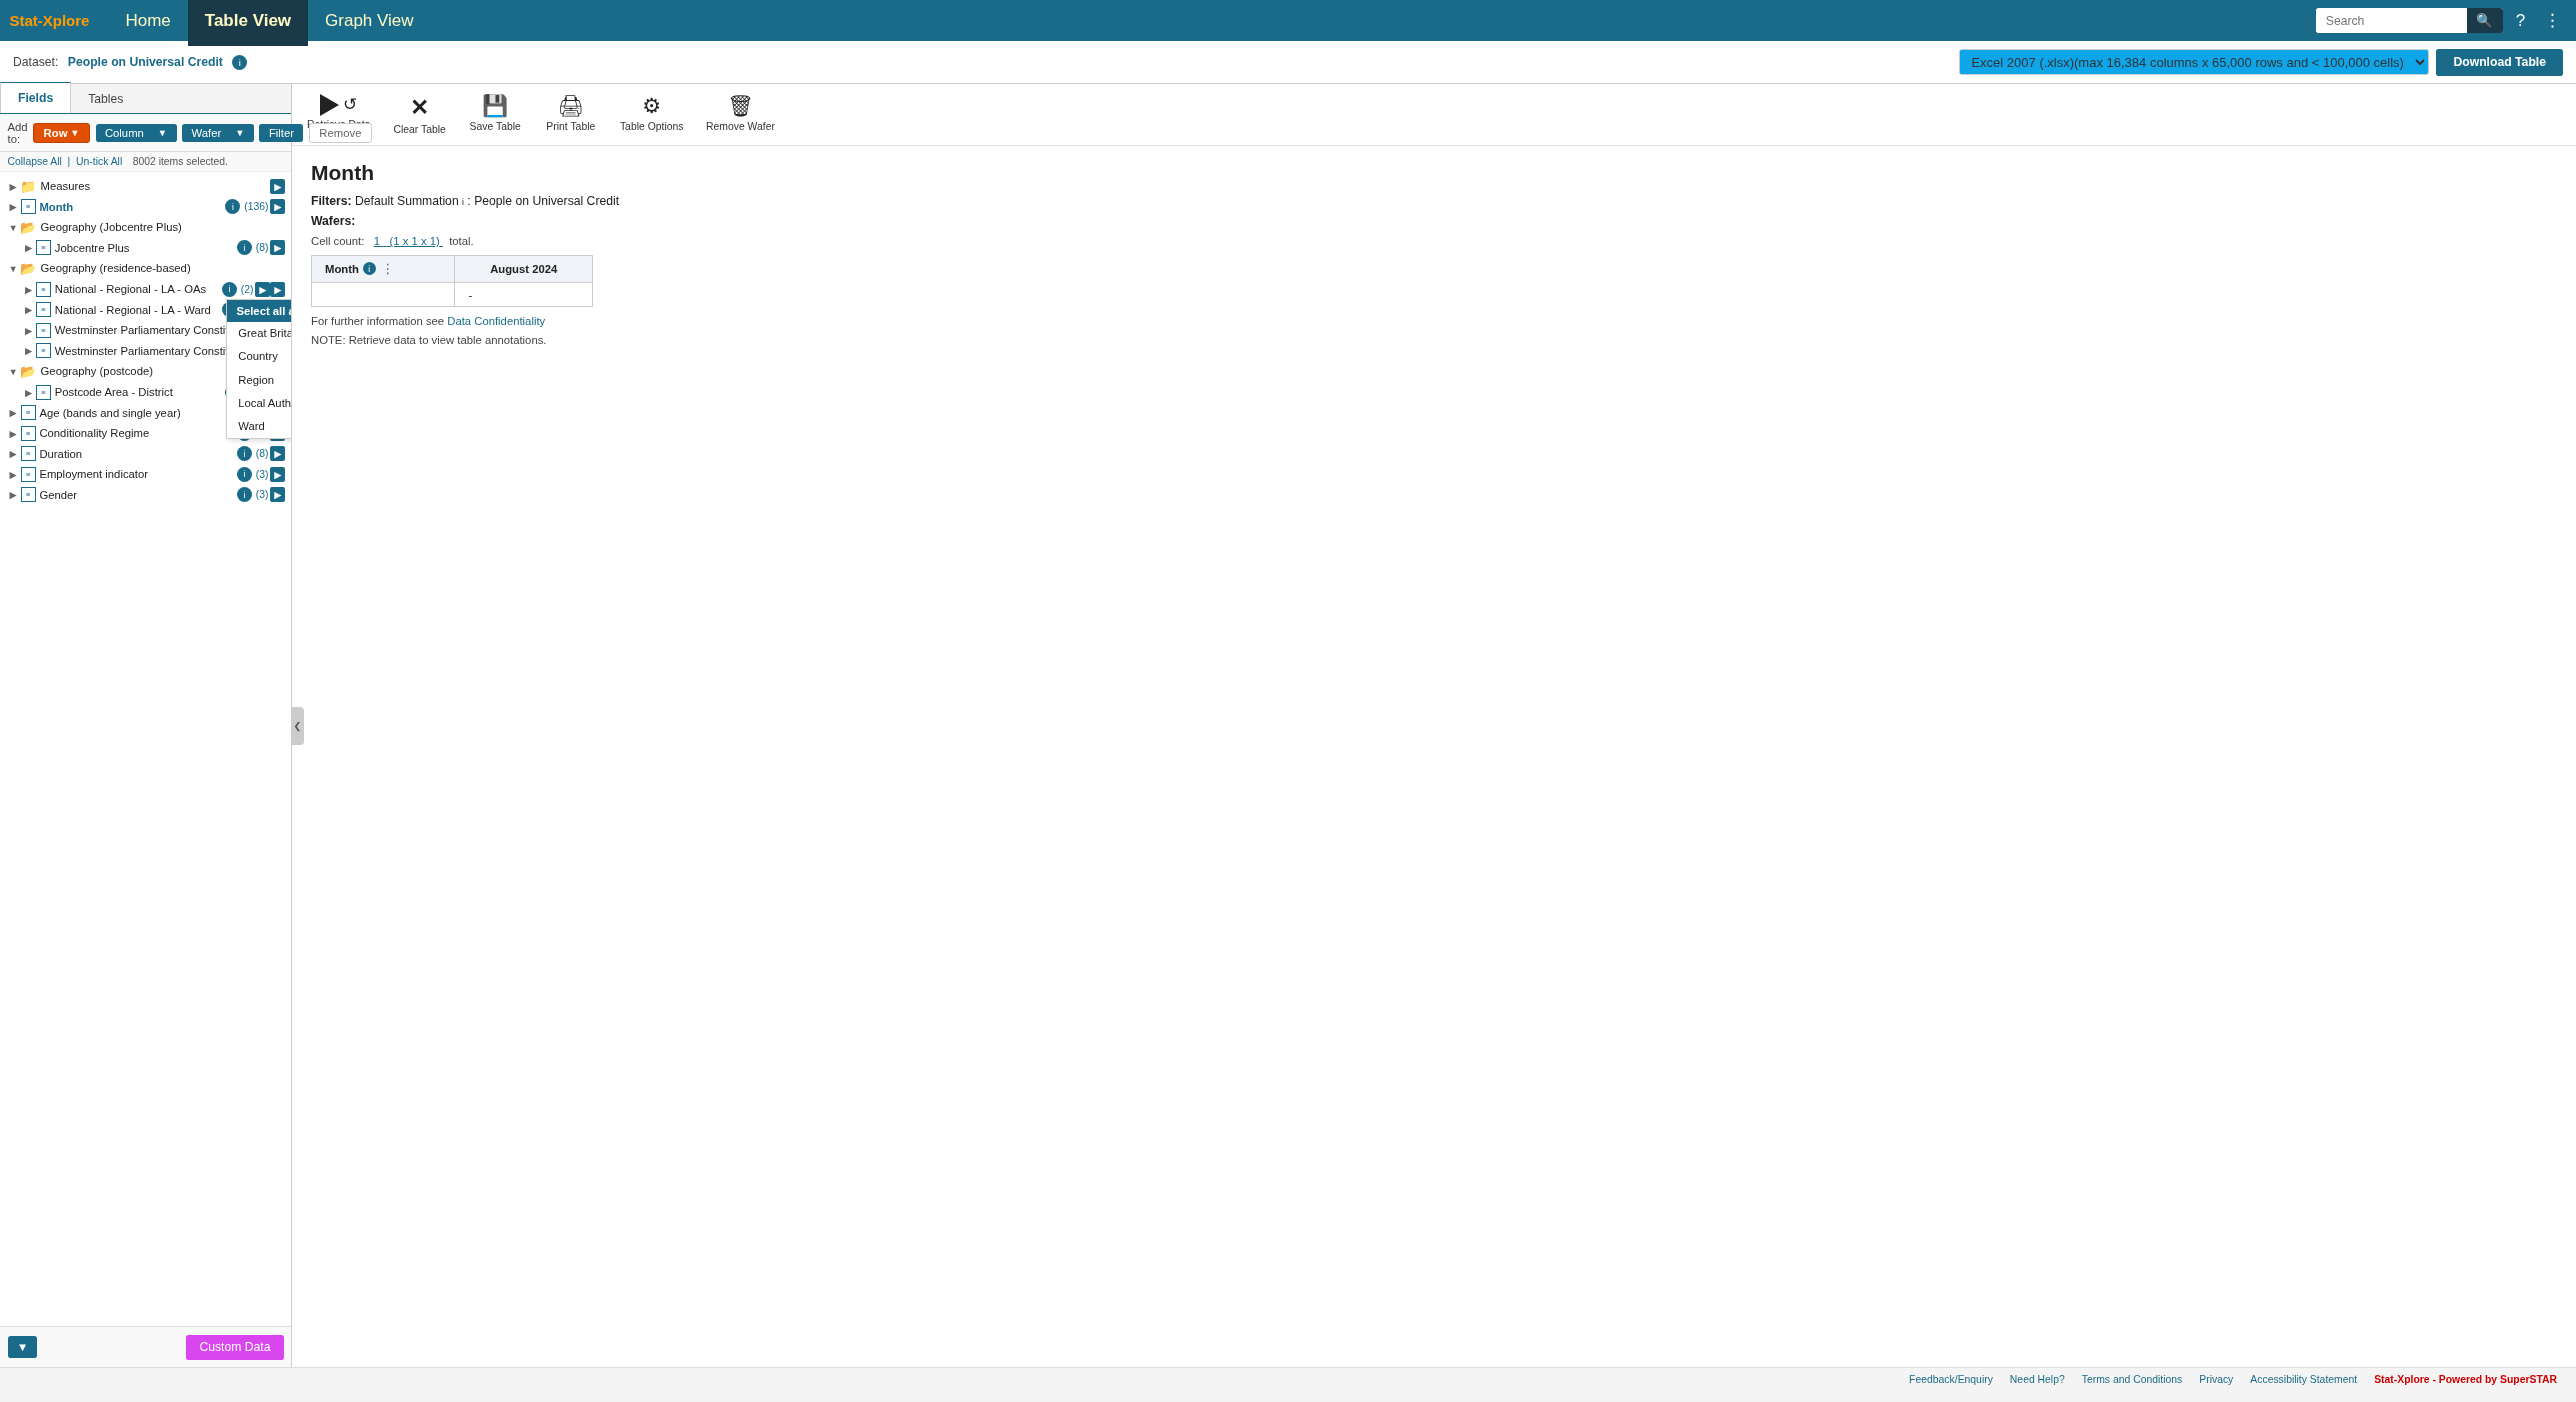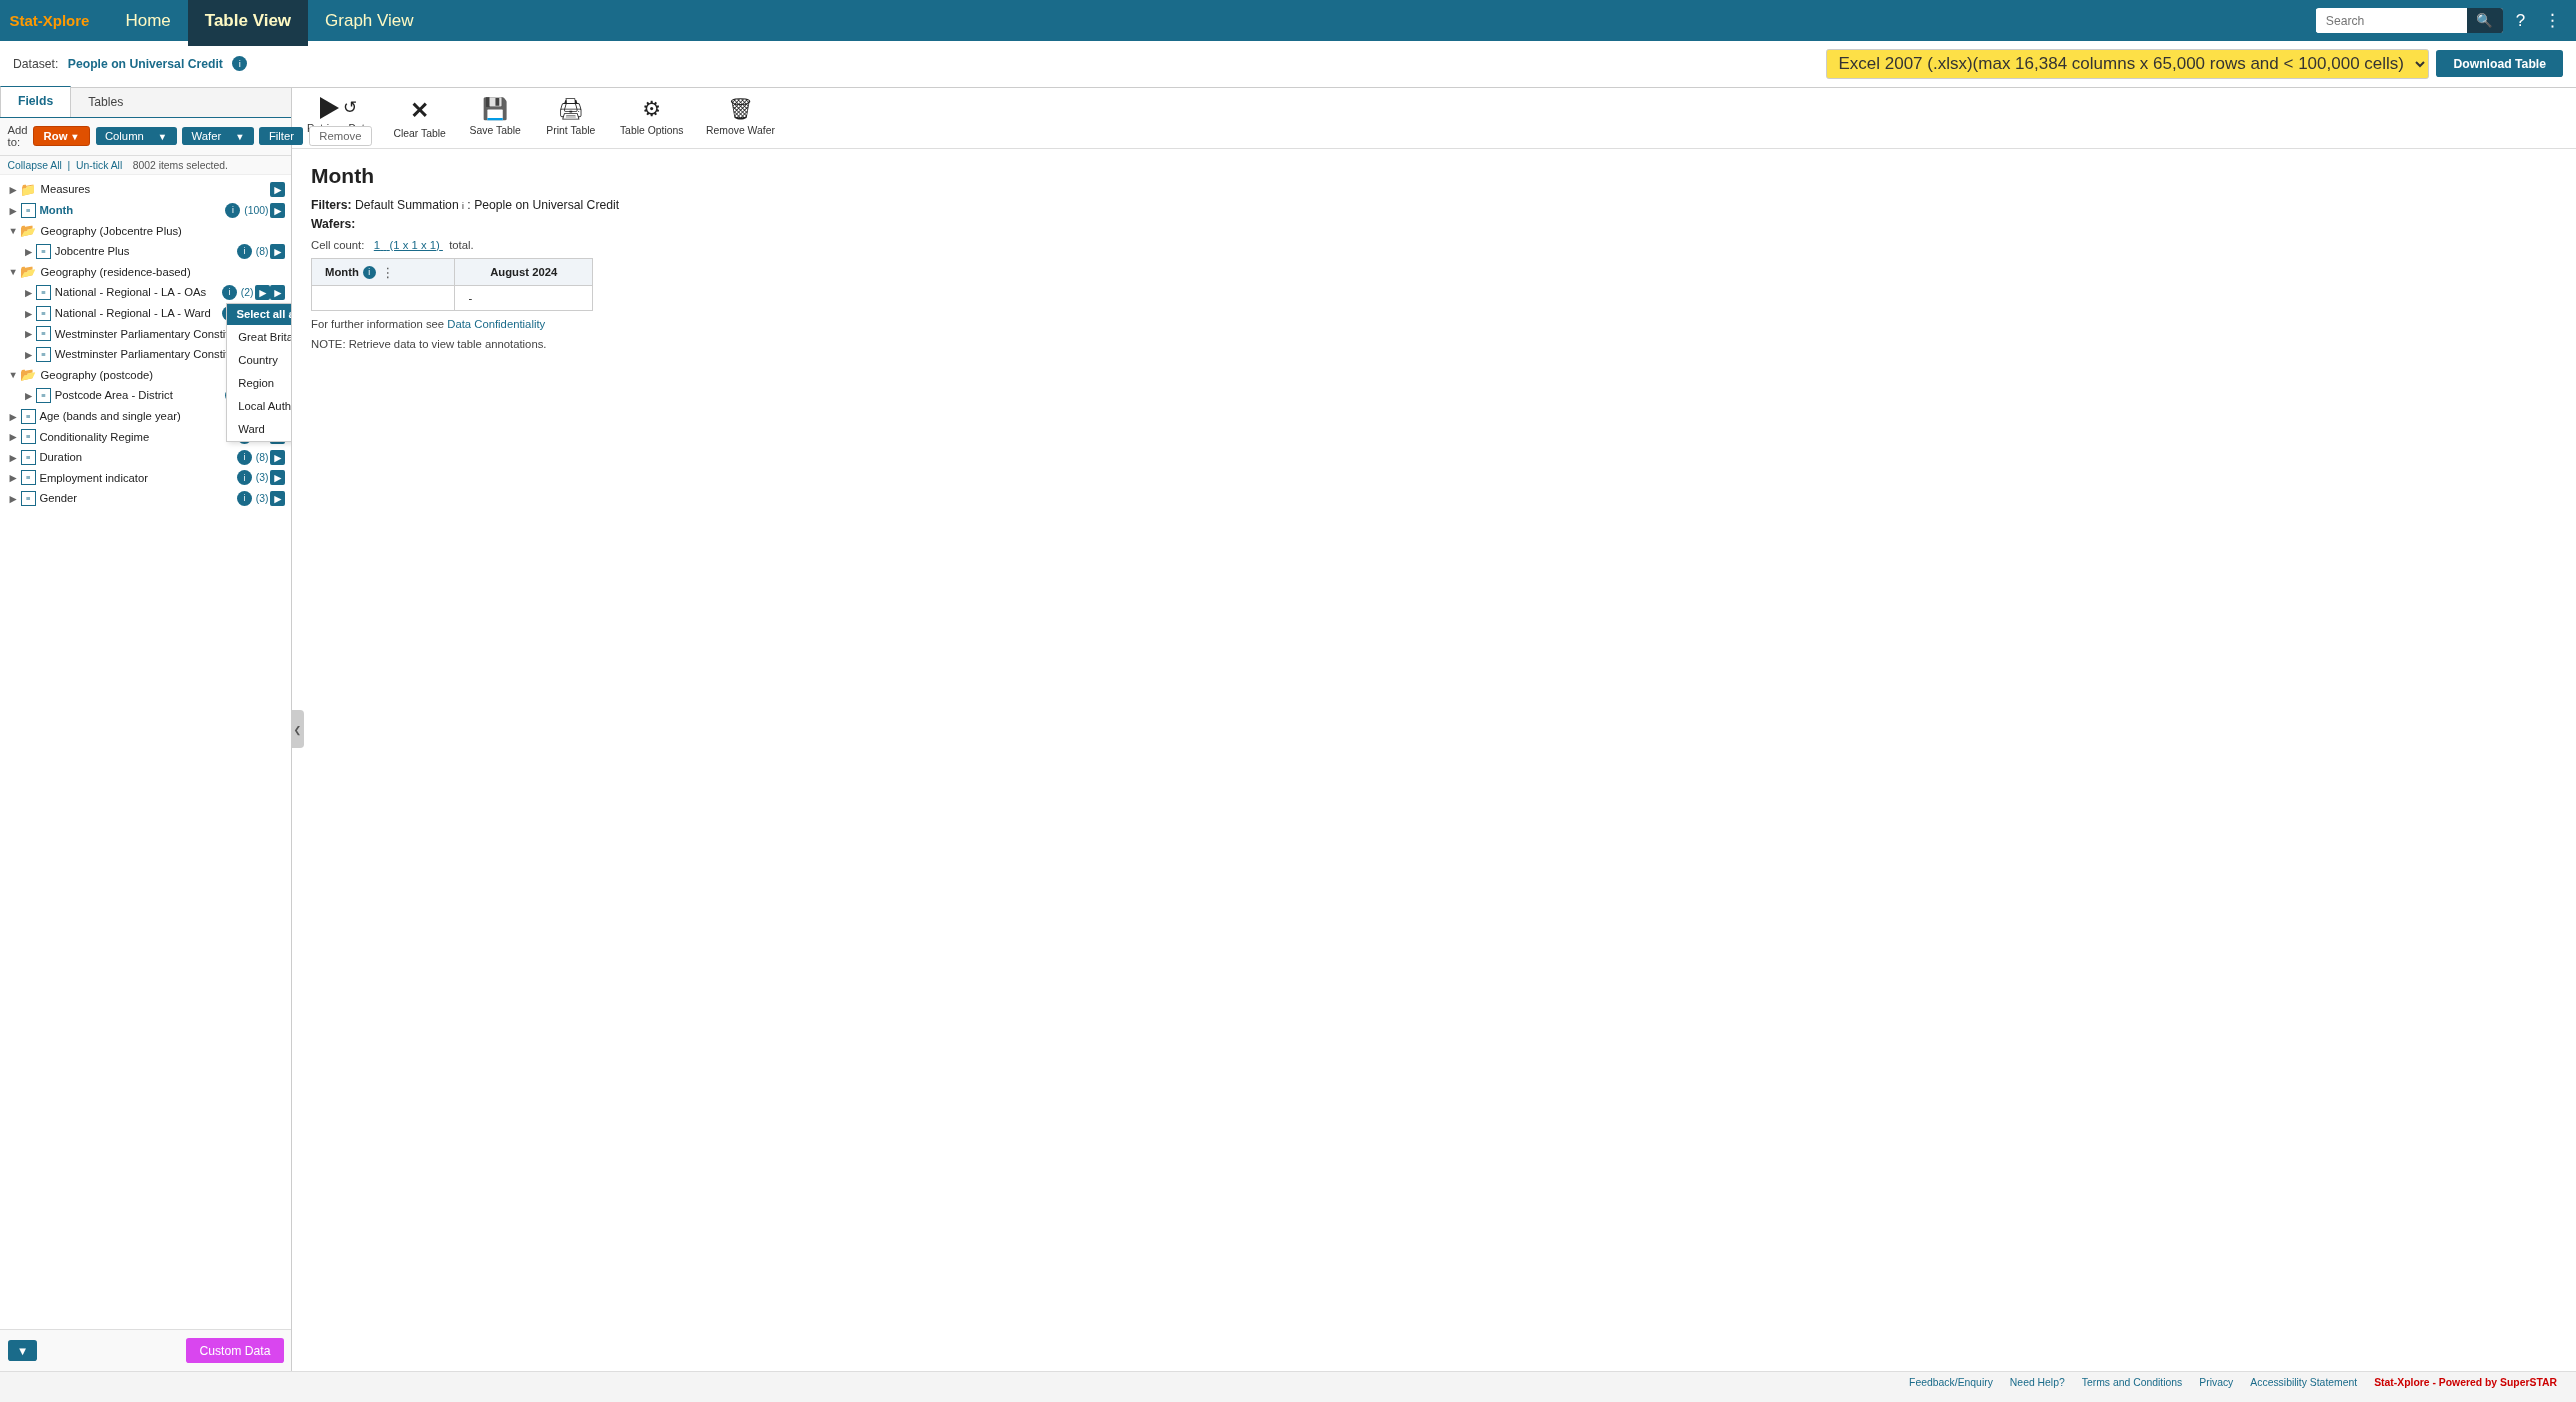--- a/index.html
+++ b/index.html
@@ -89,23 +89,23 @@
       background: #1a6b8a;
       color: #fff;
       font-size: 9.4px;
       cursor: pointer;
     }
     .ds-right { margin-left: auto; display: flex; align-items: center; gap: 7.5px; }
     .ds-format-select {
       border: 0.9px solid #ccc;
       border-radius: 2.8px;
       padding: 3.8px 7.5px;
-      font-size: 17px;
+      font-size: 13px;
       color: #333;
-      background: #fde047;
+      background: #0ea5e9;
       cursor: pointer;
     }
     .download-btn {
       background: #1a6b8a;
       color: #fff;
       border: none;
       border-radius: 2.8px;
       padding: 6.6px 17px;
       font-size: 12.2px;
       cursor: pointer;
@@ -572,21 +572,21 @@
         <button class="arrow-btn">▶</button>
       </div>
 
       <div class="tree-item">
         <span class="expander">▶</span>
         <div class="file-icon">
             <span style="font-size:7.5px;">≡</span>
           </div>
         <span class="item-label blue">Month</span>
         <span class="badge">i</span>
-        <span class="count">(100)</span>
+        <span class="count">(136)</span>
         <button class="arrow-btn">▶</button>
       </div>
 
       <div class="tree-item">
         <span class="expander">▼</span>
         <span class="folder-icon">📂</span>
         <span class="item-label">Geography (Jobcentre Plus)</span>
       </div>
 
       <div class="tree-item indent1">

